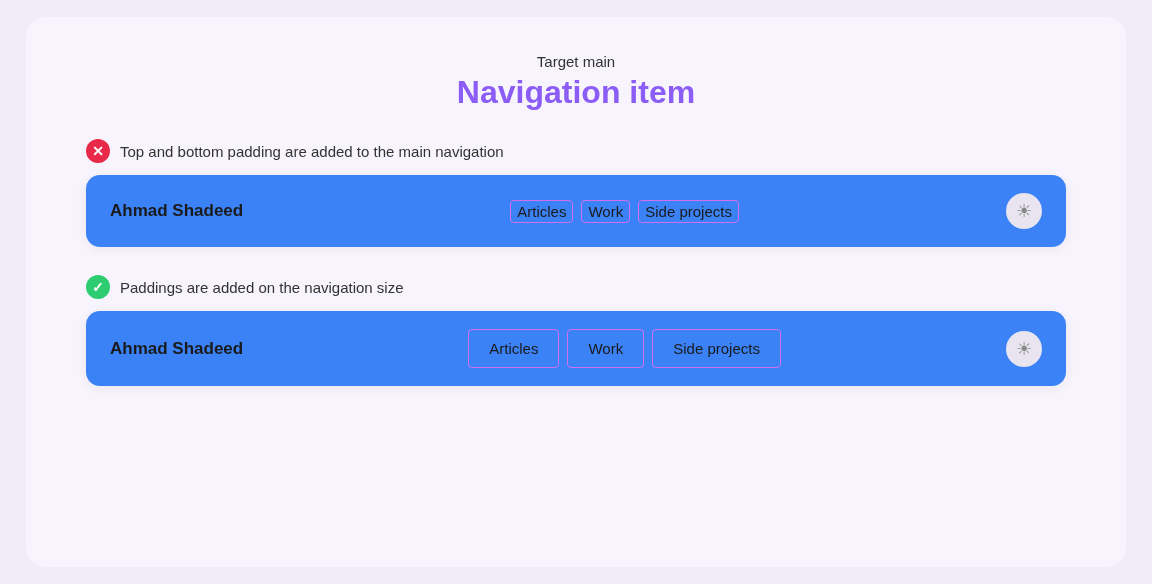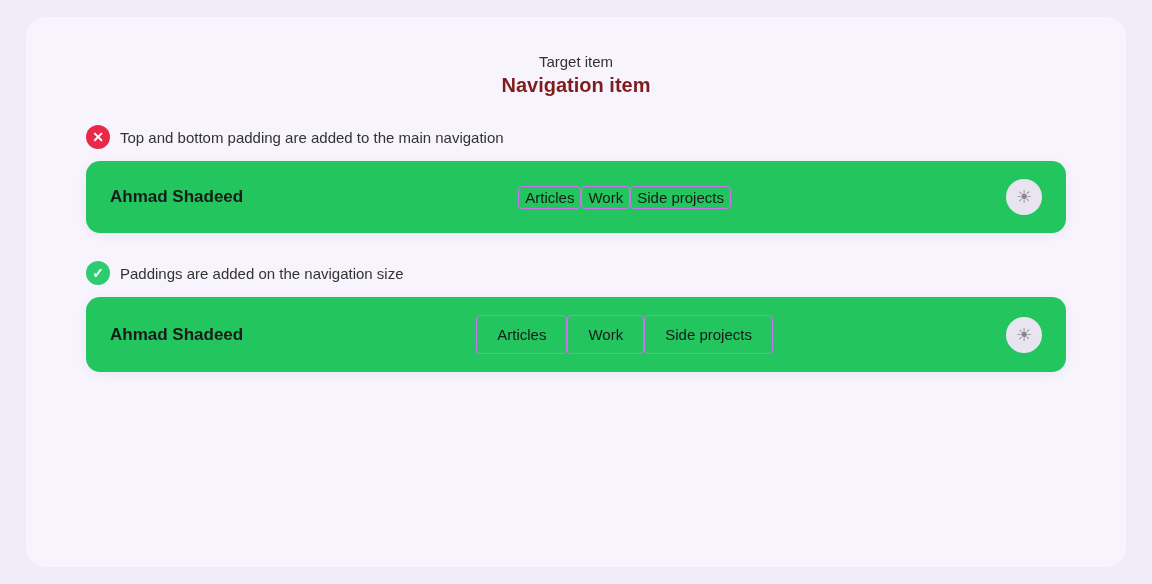--- a/index.html
+++ b/index.html
@@ -34,23 +34,23 @@
       margin-bottom: 28px;
     }
 
     .header-subtitle {
       font-size: 15px;
       color: #333;
       margin-bottom: 4px;
     }
 
     .header-title {
-      font-size: 20px;
+      font-size: 32px;
       font-weight: 700;
-      color: #7f1d1d;
+      color: #8b5cf6;
     }
 
     .section {
       width: 100%;
       margin-bottom: 28px;
     }
 
     .section-label {
       display: flex;
       align-items: center;
@@ -76,38 +76,39 @@
       background: #e8294a;
       color: white;
     }
 
     .badge-success {
       background: #2ecc71;
       color: white;
     }
 
     .nav-bar {
-      background: #22c55e;
+      background: #3b82f6;
       border-radius: 14px;
       padding: 18px 24px;
       display: flex;
       align-items: center;
       gap: 12px;
       box-shadow: 0 2px 12px rgba(0,0,0,0.06);
     }
 
     .nav-name {
       font-size: 17px;
       font-weight: 700;
       color: #1a1a1a;
       margin-right: auto;
     }
 
     .nav-items {
       display: flex;
+      gap: 8px;
     }
 
     
     .nav-item-bad {
       border: 1.5px solid #d070f0;
       border-radius: 4px;
       padding: 2px 6px;
       font-size: 15px;
       color: #1a1a1a;
     }
@@ -133,21 +134,21 @@
       color: #888;
       font-size: 18px;
     }
   </style>
 </head>
 <body>
 
 <div class="container">
 
   <div class="header">
-    <div class="header-subtitle">Target item</div>
+    <div class="header-subtitle">Target main</div>
     <div class="header-title">Navigation item</div>
   </div>
 
   <div class="section">
     <div class="section-label">
       <span class="badge badge-error">✕</span>
       <span>Top and bottom padding are added to the main navigation</span>
     </div>
     <div class="nav-bar">
       <span class="nav-name">Ahmad Shadeed</span>

